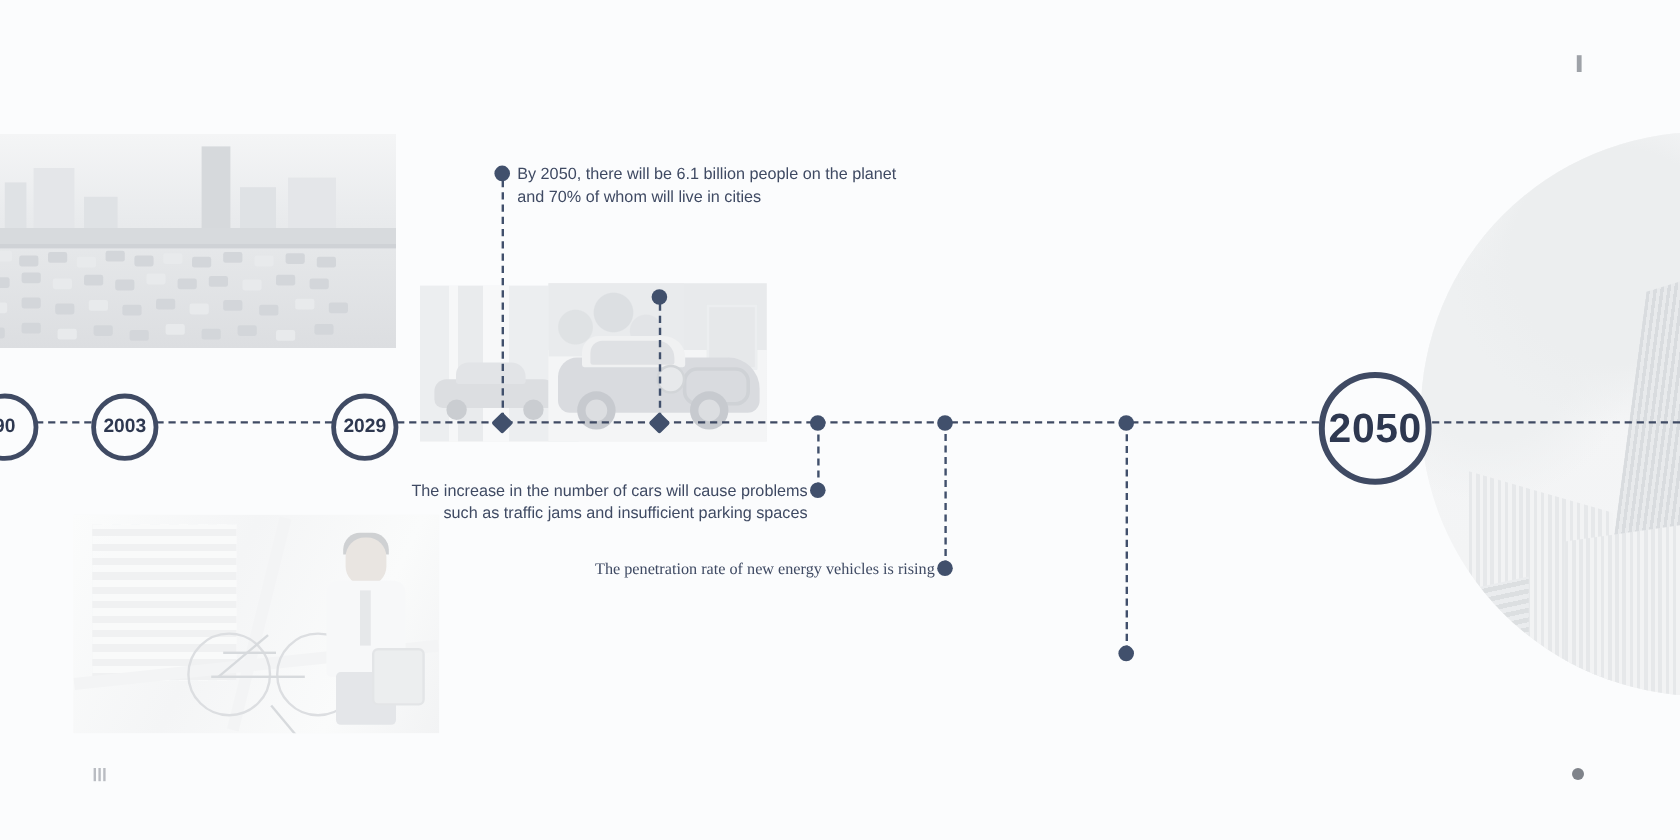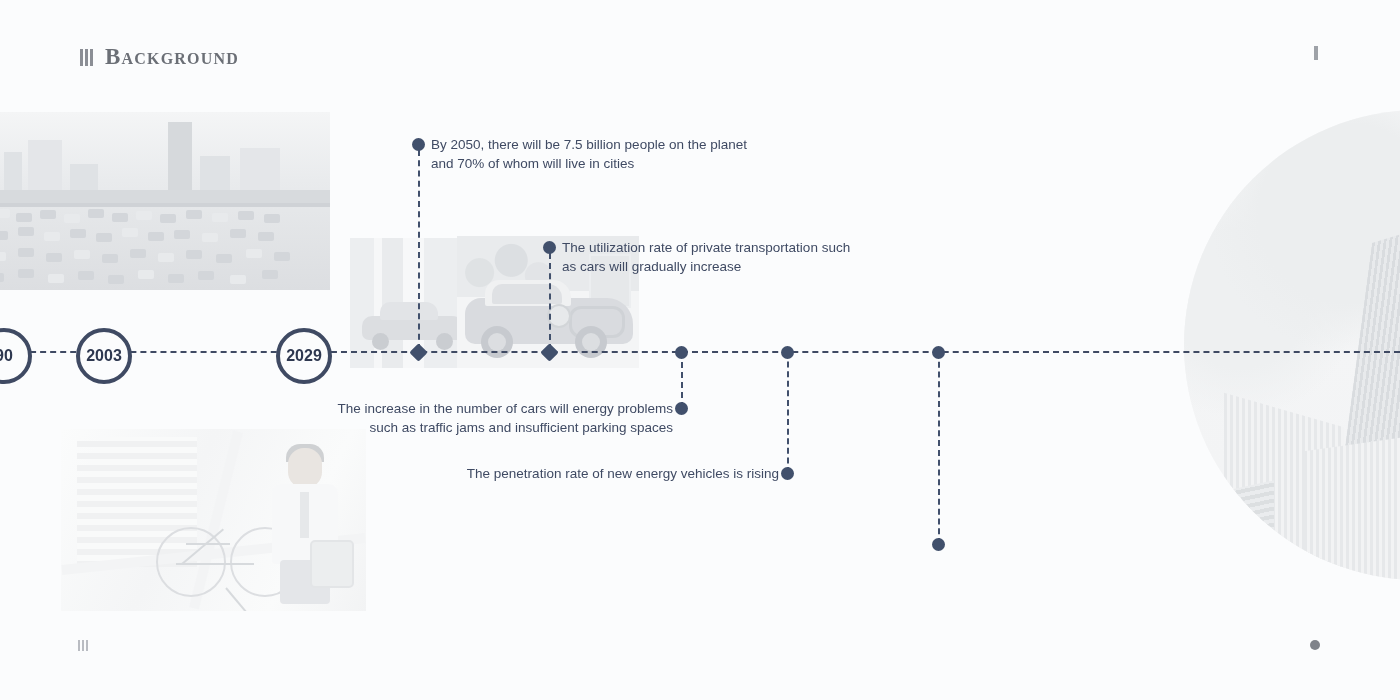--- a/index.html
+++ b/index.html
@@ -121,28 +121,20 @@
   
   .callout{position:absolute;font-size:13.5px;line-height:19px;color:#3f4a63;white-space:pre-line;}
   .callout.right{text-align:right;}
   .lead-dot{position:absolute;width:13px;height:13px;border-radius:50%;background:#41506c;}
 </style>
 </head>
 <body>
 
 <div class="slide">
 
-  <div class="header">
-    <span class="bars-icon">
-        <i></i>
-        <i></i>
-        <i></i>
-      </span>
-    <span class="page-title">Background</span>
-  </div>
   <div class="corner-mark"></div>
 
   <div class="img photo-traffic">
     <div class="tj-sky"></div>
 
     <div class="tj-bldg" style="left:44px;top:40px;width:18px;height:96px;"></div>
     <div class="tj-bldg" style="left:68px;top:28px;width:34px;height:108px;background:#e4e6e9;"></div>
     <div class="tj-bldg" style="left:110px;top:52px;width:28px;height:84px;"></div>
     <div class="tj-bldg" style="left:208px;top:10px;width:24px;height:120px;background:#d6d9dc;"></div>
     <div class="tj-bldg" style="left:240px;top:44px;width:30px;height:92px;"></div>
@@ -260,47 +252,48 @@
 
   <div class="node small" style="left:-24px;top:328px;">
       <span>90</span>
     </div>
   <div class="node small" style="left:76px;top:328px;">
       <span>2003</span>
     </div>
   <div class="node small" style="left:276px;top:328px;">
       <span>2029</span>
     </div>
+  <div class="node big" style="left:1099px;top:310px;">
+      <span>2050</span>
+    </div>
 
   <div class="vline" style="left:418px;top:150px;height:200px;"></div>
   <div class="vline" style="left:549px;top:253px;height:97px;"></div>
   <div class="vline" style="left:681px;top:352px;height:56px;"></div>
   <div class="vline" style="left:787px;top:352px;height:121px;"></div>
   <div class="vline" style="left:938px;top:352px;height:192px;"></div>
 
   <div class="axis-diamond" style="left:412px;top:346px;"></div>
   <div class="axis-diamond" style="left:543px;top:346px;"></div>
   <div class="axis-dot" style="left:675px;top:346px;"></div>
   <div class="axis-dot" style="left:781px;top:346px;"></div>
   <div class="axis-dot" style="left:932px;top:346px;"></div>
 
   <div class="lead-dot" style="left:412px;top:138px;"></div>
-  <div class="callout" style="left:431px;top:135px;width:360px;">By 2050, there will be 7.5 billion people on the planet
+  <div class="callout" style="left:431px;top:135px;width:360px;">By 2050, there will be 6.1 billion people on the planet
 and 70% of whom will live in cities</div>
 
   <div class="lead-dot" style="left:543px;top:241px;"></div>
-  <div class="callout" style="left:562px;top:238px;width:320px;">The utilization rate of private transportation such
-as cars will gradually increase</div>
 
   <div class="lead-dot" style="left:675px;top:402px;"></div>
-  <div class="callout right" style="left:305px;top:399px;width:368px;">The increase in the number of cars will energy problems
+  <div class="callout right" style="left:305px;top:399px;width:368px;">The increase in the number of cars will cause problems
 such as traffic jams and insufficient parking spaces</div>
 
   <div class="lead-dot" style="left:781px;top:467px;"></div>
-  <div class="callout right" style="left:411px;top:464px;width:368px;">The penetration rate of new energy vehicles is rising</div>
+  <div class="callout right" style="left:411px;top:464px;width:368px;font-family:Liberation Serif, serif;">The penetration rate of new energy vehicles is rising</div>
 
   <div class="lead-dot" style="left:932px;top:538px;"></div>
 
   <div class="footer-bars">
       <i></i>
       <i></i>
       <i></i>
     </div>
   <div class="footer-dot"></div>
 

